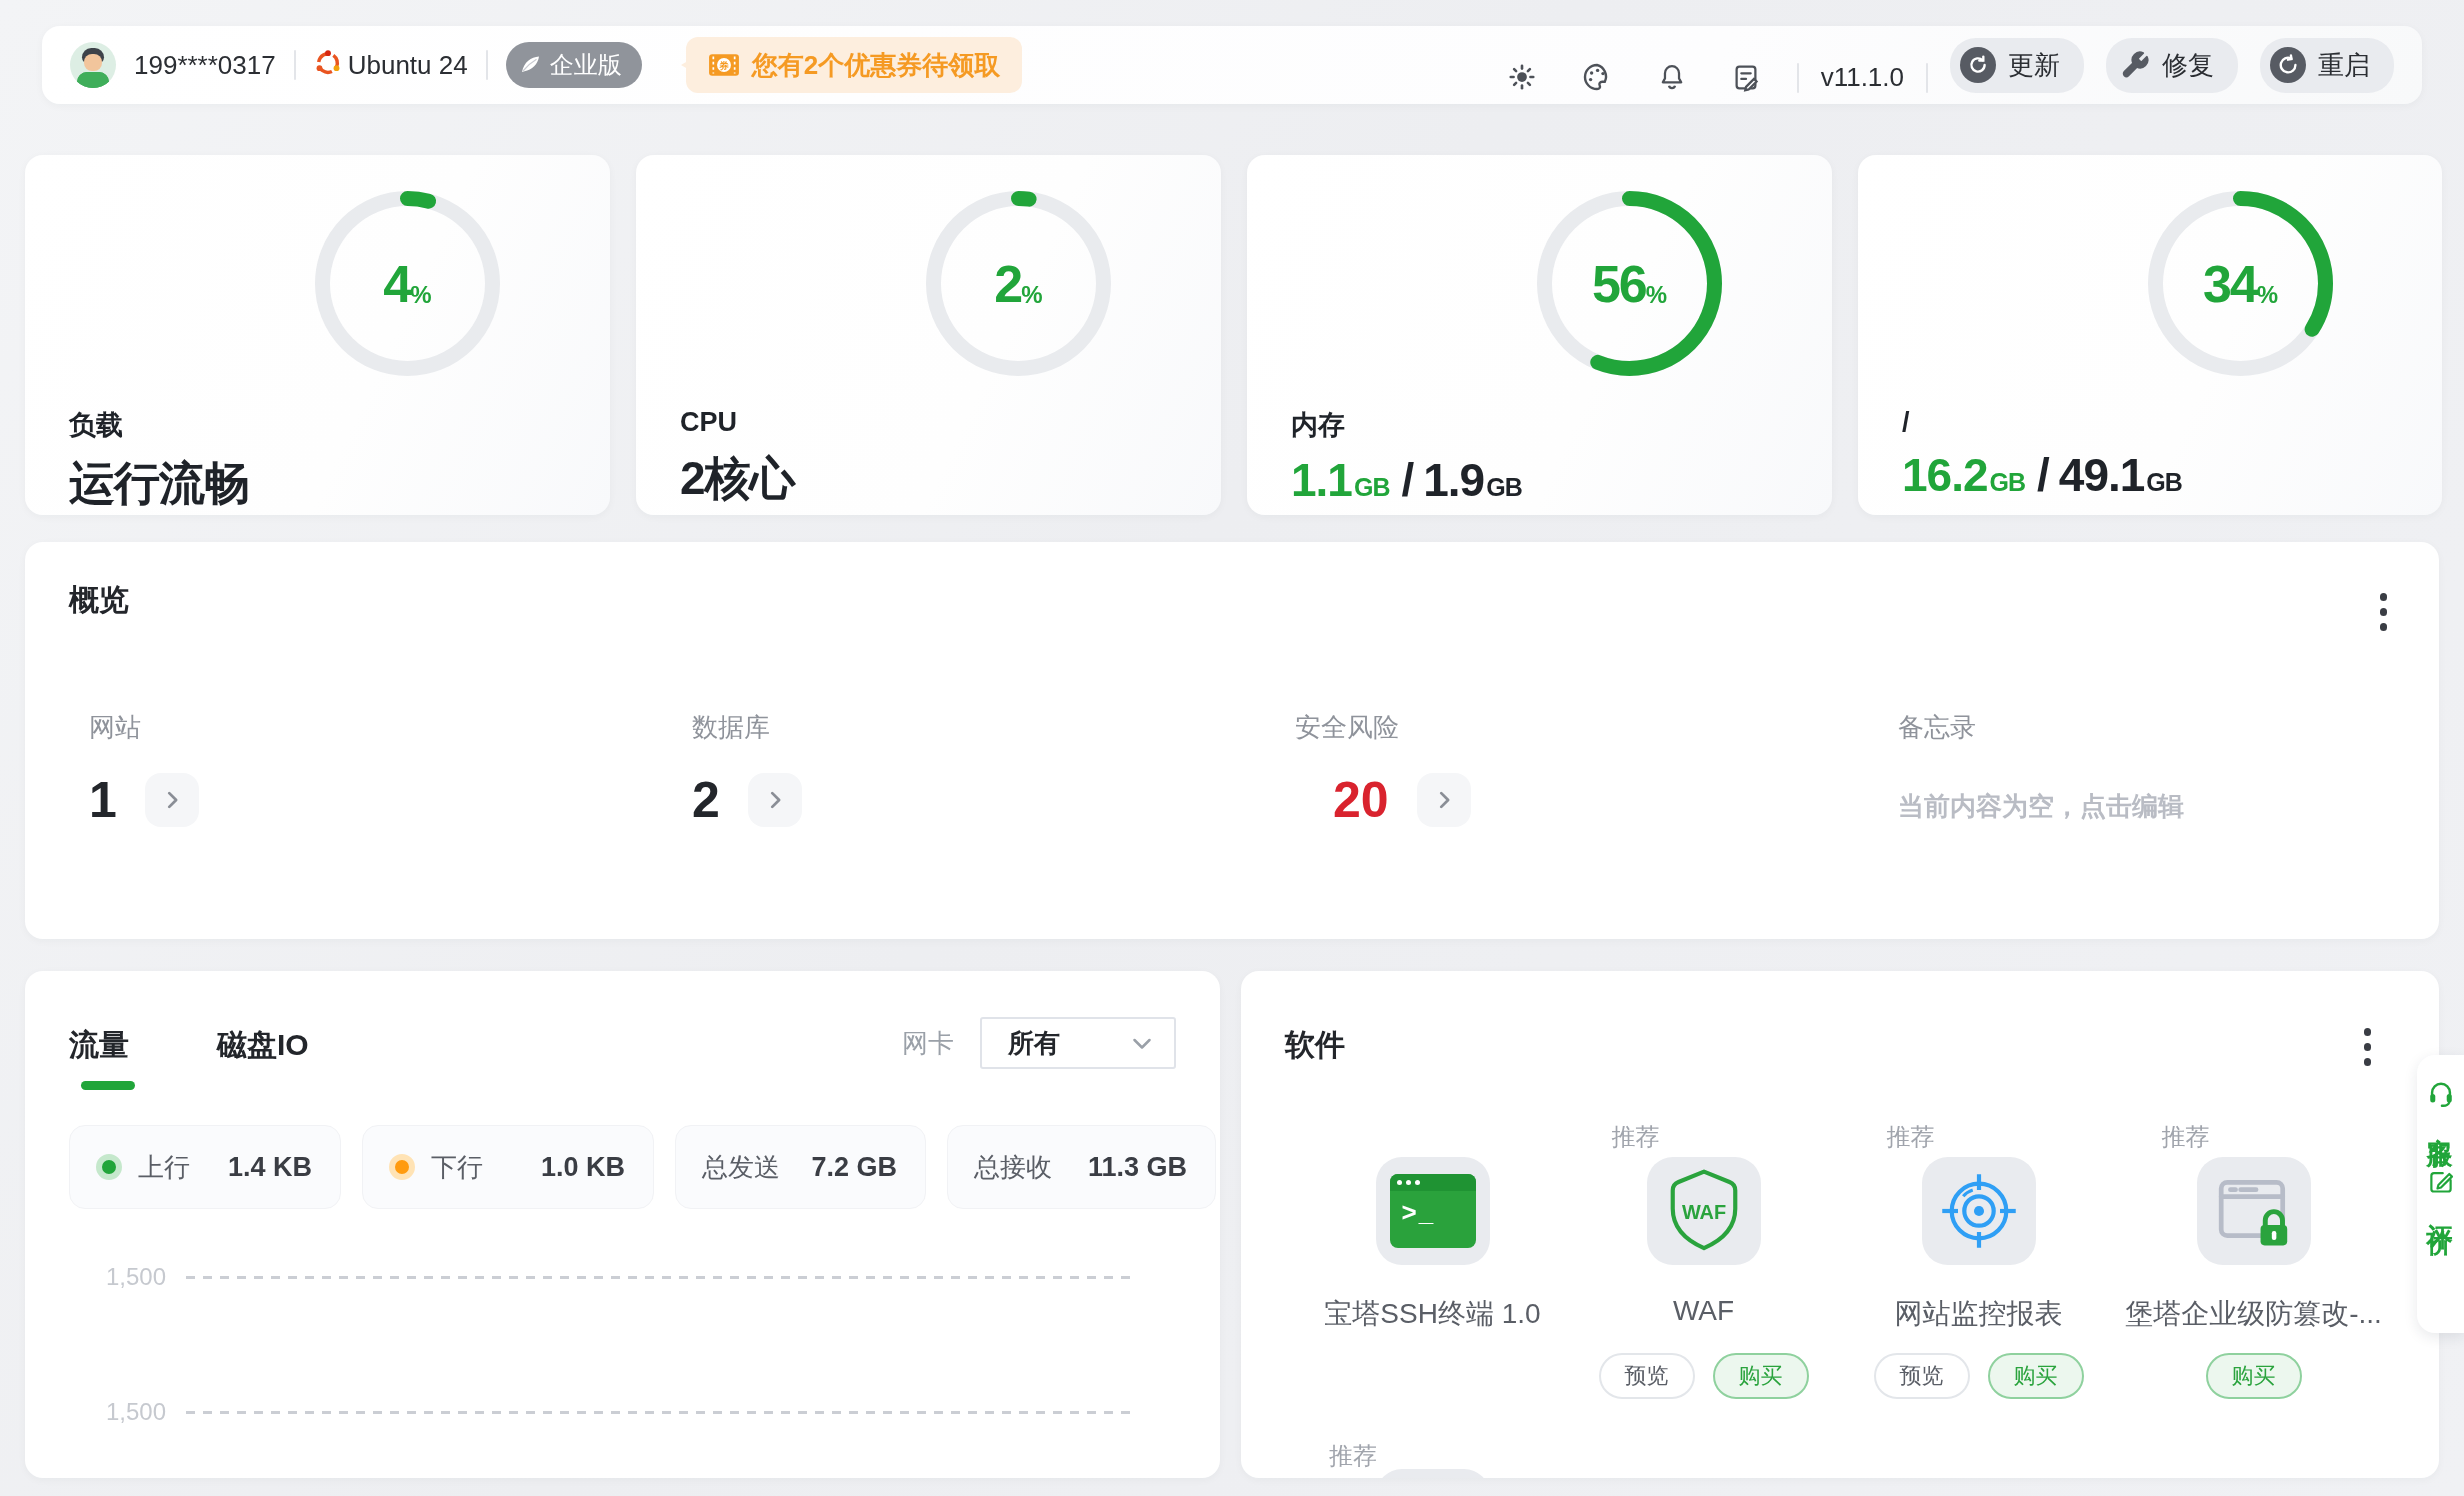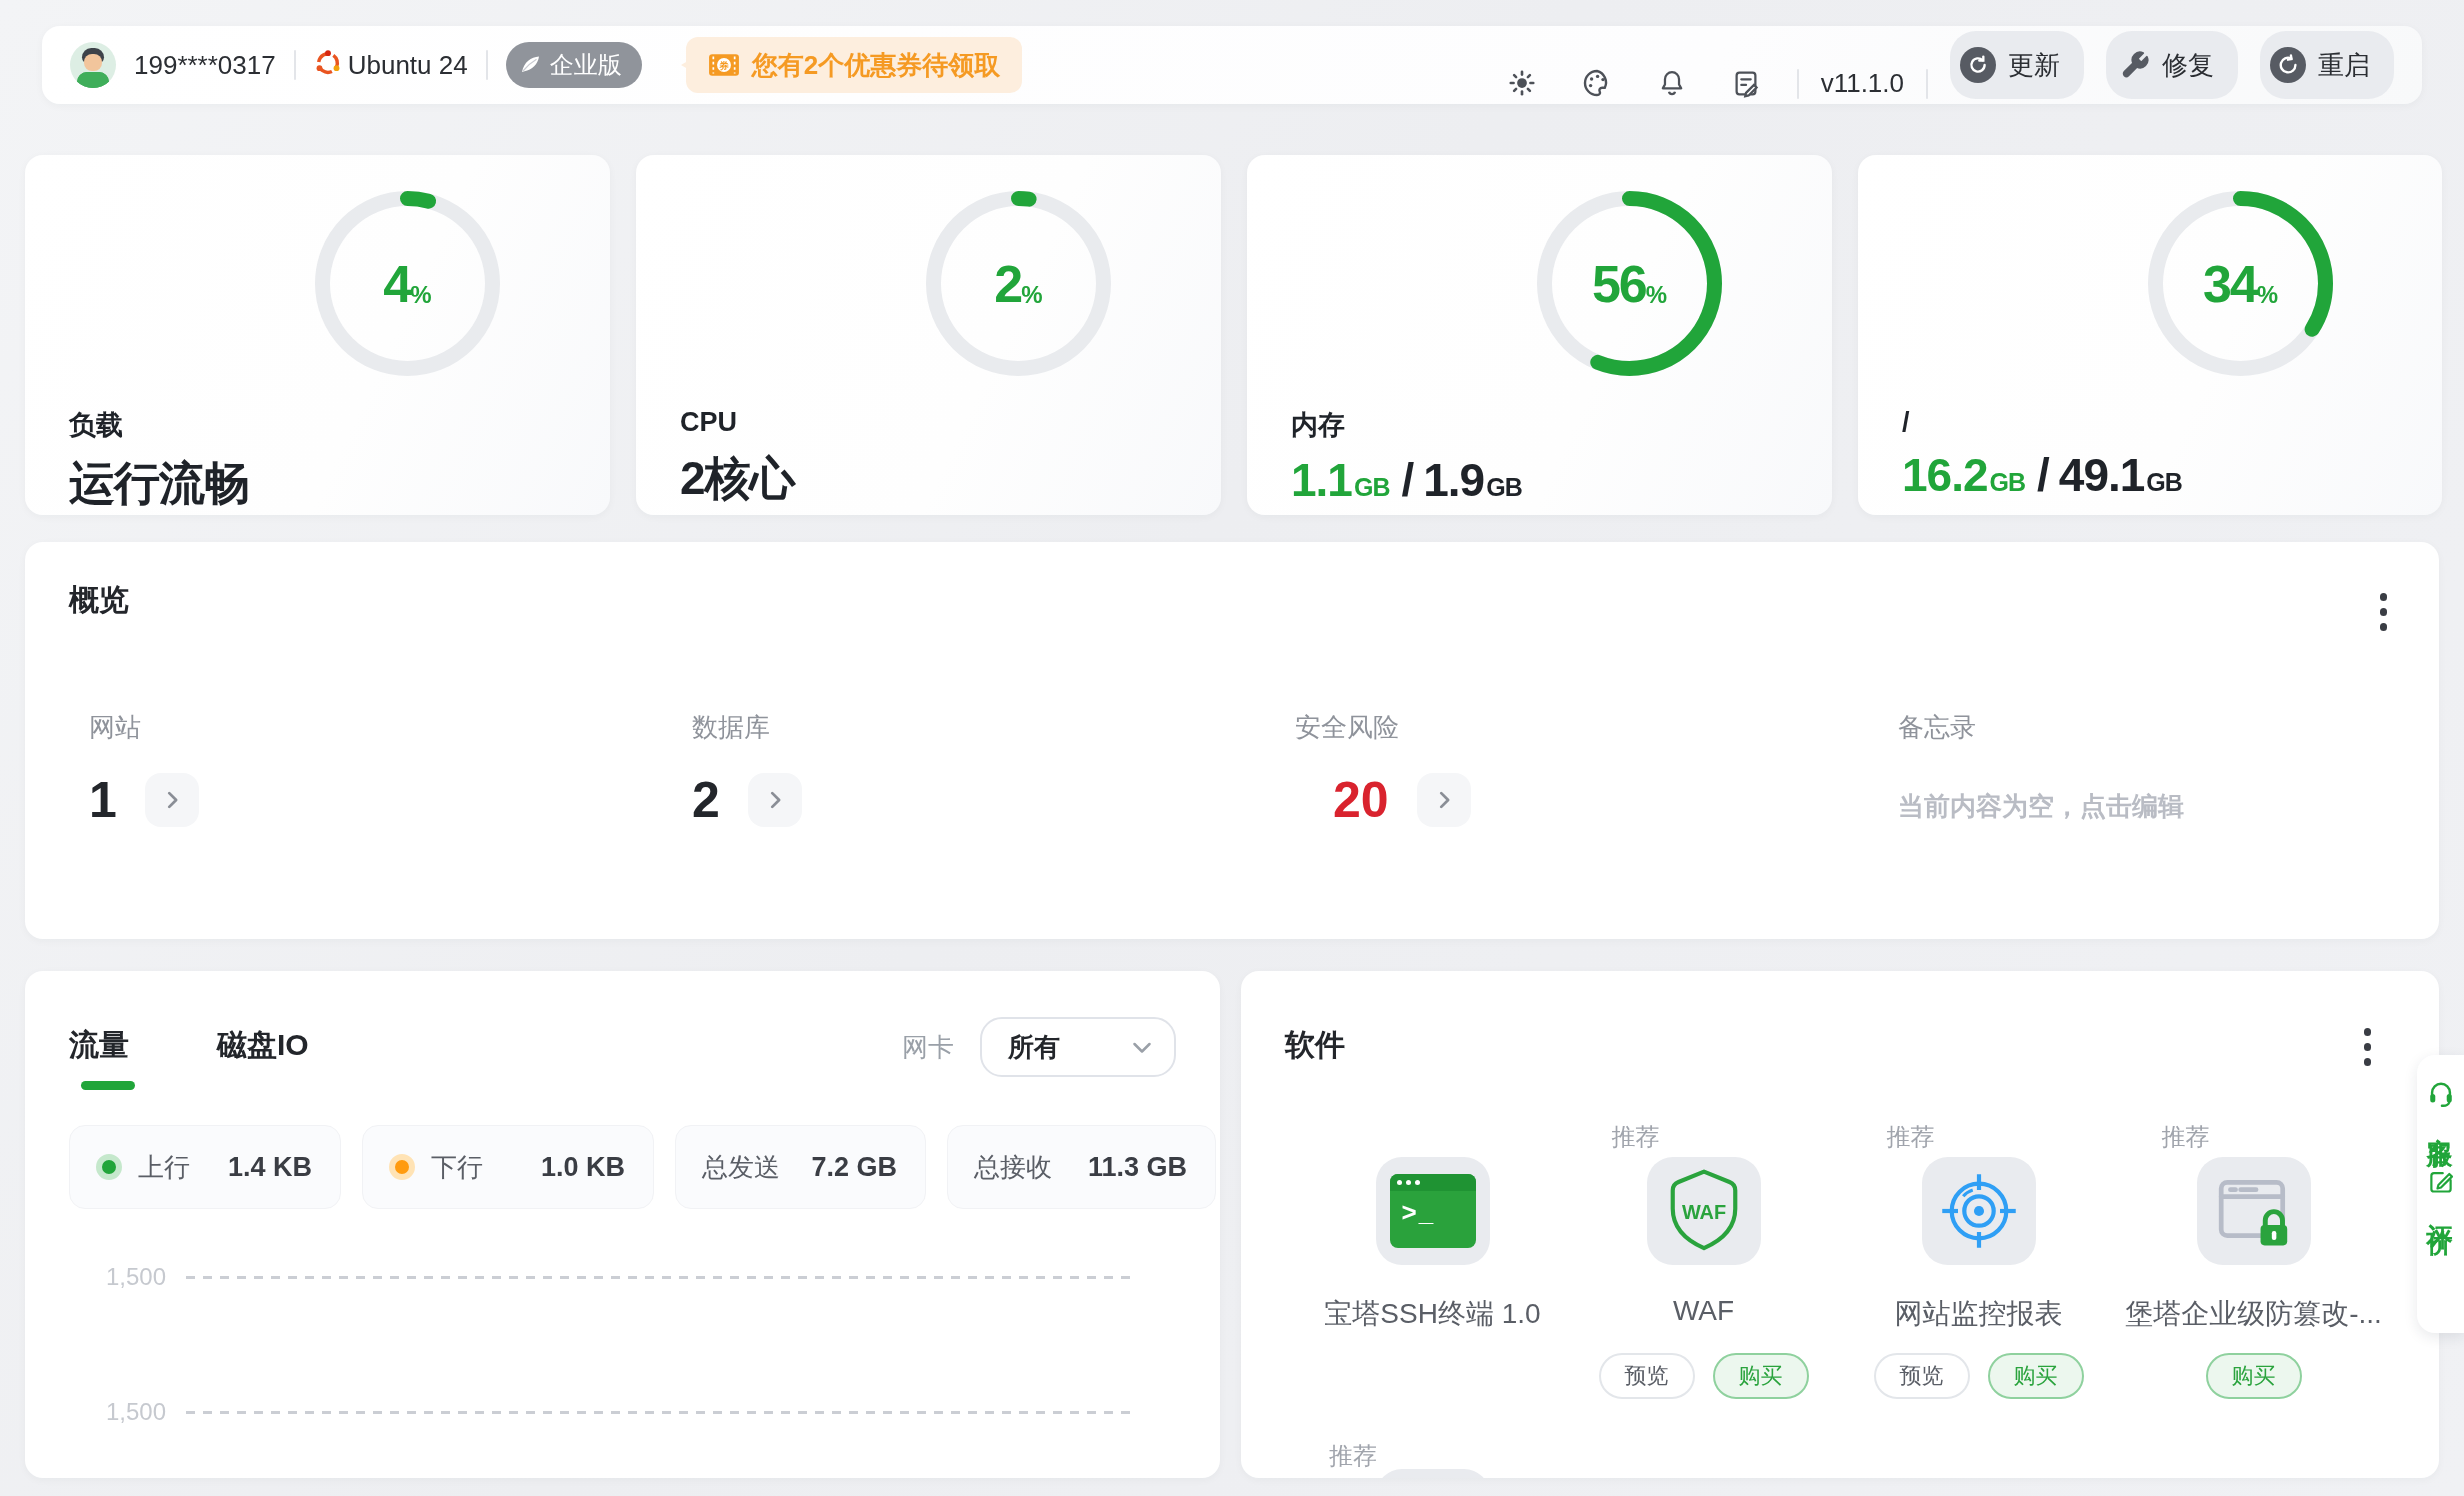--- a/index.html
+++ b/index.html
@@ -26,21 +26,21 @@
   .os-name { font-size:26px; color:#2b2e33; }
   .badge-ent { display:flex; align-items:center; gap:8px; background:#90949b; border-radius:24px; height:46px; padding:0 20px 0 12px; }
   .badge-ent span { color:#fff; font-size:24px; }
   .coupon { display:flex; align-items:center; gap:12px; background:#fdeede; border-radius:12px; height:56px; padding:0 22px; margin-left:26px; position:relative; }
   .coupon:before { content:""; position:absolute; left:-12px; top:21px; border:7px solid transparent; border-right:12px solid #fdeede; }
   .coupon span { color:#f59a23; font-size:26px; font-weight:bold; }
   .tb-right { margin-left:auto; display:flex; align-items:flex-end; gap:22px; }
   .tb-icons { display:flex; align-items:center; gap:44px; margin-right:14px; }
   .tb-icons .ibtn { cursor:pointer; display:flex; }
   .tb-version { font-size:26px; color:#2b2e33; }
-  .pill-btn { display:flex; align-items:center; gap:12px; height:68px; border-radius:26px; background:#e9ebef; padding:0 24px 0 10px; cursor:pointer; }
+  .pill-btn { display:flex; align-items:center; gap:12px; height:55px; border-radius:26px; background:#e9ebef; padding:0 24px 0 10px; cursor:pointer; }
   .pill-btn .icirc { width:36px; height:36px; border-radius:50%; background:#575b63; display:flex; align-items:center; justify-content:center; }
   .pill-btn.noring { padding-left:14px; }
   .pill-btn span { font-size:26px; color:#2b2e33; font-weight:500; }
 
   
   .gauge-card { top:155px; height:360px; background:linear-gradient(115deg,#ffffff 0%,#fefefe 60%,#f8f9fb 100%); }
   .g0 { left:25px; width:585px; } .g1 { left:636px; width:585px; }
   .g2 { left:1247px; width:585px; } .g3 { left:1858px; width:584px; }
   .ring-wrap { position:absolute; left:290px; top:36px; width:185px; height:185px; }
   .ring-wrap svg { position:absolute; inset:0; }
@@ -69,21 +69,21 @@
   .chev-btn { width:54px; height:54px; border-radius:16px; background:#f5f6f8; display:flex; align-items:center; justify-content:center; cursor:pointer; }
   .memo-text { margin-top:44px; font-size:26px; font-weight:700; color:#b9bcc4; }
 
   
   .traffic { left:25px; top:971px; width:1195px; height:507px; overflow:hidden;padding-left:28px; }
   .tab-row { position:absolute; left:44px; top:54px; display:flex; gap:88px; }
   .tab { font-size:30px; font-weight:700; color:#23262b; cursor:pointer; position:relative; }
   .tab.active:after { content:""; position:absolute; left:12px; top:56px; width:54px; height:9px; border-radius:5px; background:#21a53a; }
   .nic-row { position:absolute; right:44px; top:46px; display:flex; align-items:center; gap:26px; }
   .nic-label { font-size:26px; color:#9aa0a8; }
-  .nic-select { width:196px; height:60px; border:2px solid #e0e3e9; border-radius:22px; background:#fff; display:flex; align-items:center; padding:0 20px 0 26px; cursor:pointer; }
+  .nic-select { width:196px; height:52px; border:2px solid #e0e3e9; border-radius:3px; background:#fff; display:flex; align-items:center; padding:0 20px 0 26px; cursor:pointer; }
   .nic-select span { font-size:26px; font-weight:700; color:#23262b; }
   .nic-select svg { margin-left:auto; }
   .stat-row { position:absolute; left:44px; top:154px; display:flex; gap:21px; }
   .stat-pill { height:84px; border-radius:16px; background:#fafbfd; border:1px solid #f1f2f5; display:flex; align-items:center; padding:0 28px 0 26px; }
   .stat-pill .dot { width:14px; height:14px; border-radius:50%; border:6px solid transparent; box-sizing:content-box; margin-right:16px; }
   .stat-pill .slabel { font-size:26px; color:#5a5e66; }
   .stat-pill .sval { font-size:27px; font-weight:700; color:#3a3d44; margin-left:auto; padding-left:30px; }
   .sp0{width:272px;} .sp1{width:292px;} .sp2{width:251px;} .sp3{width:269px;}
   .grid-row { position:absolute; left:0; width:100%; display:flex; align-items:center; }
   .grid-row .tick { width:141px; text-align:right; font-size:24px; color:#c6c9cf; }

